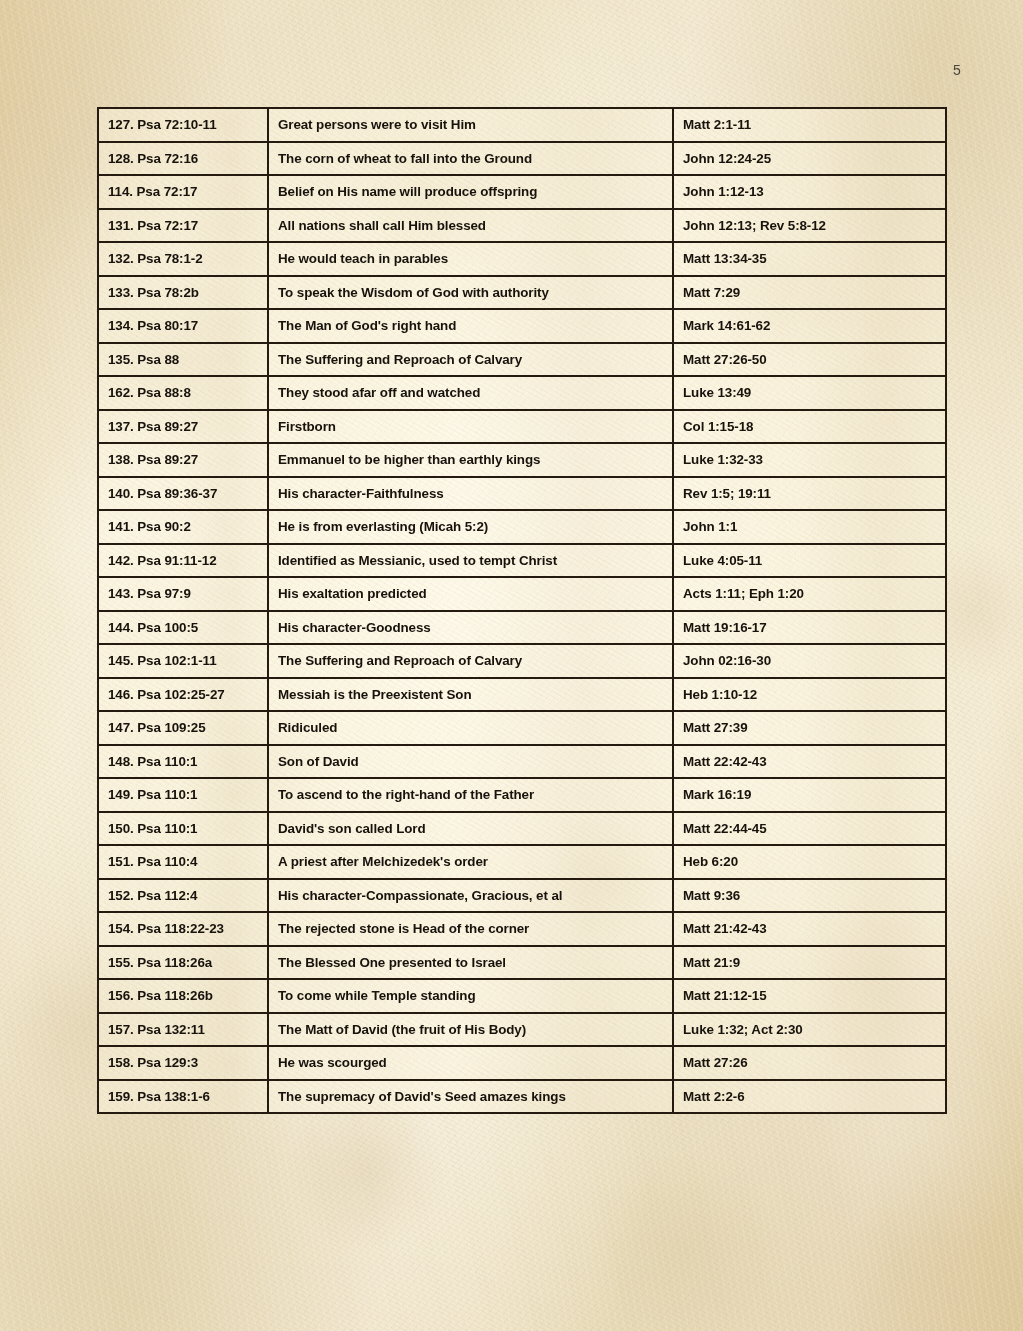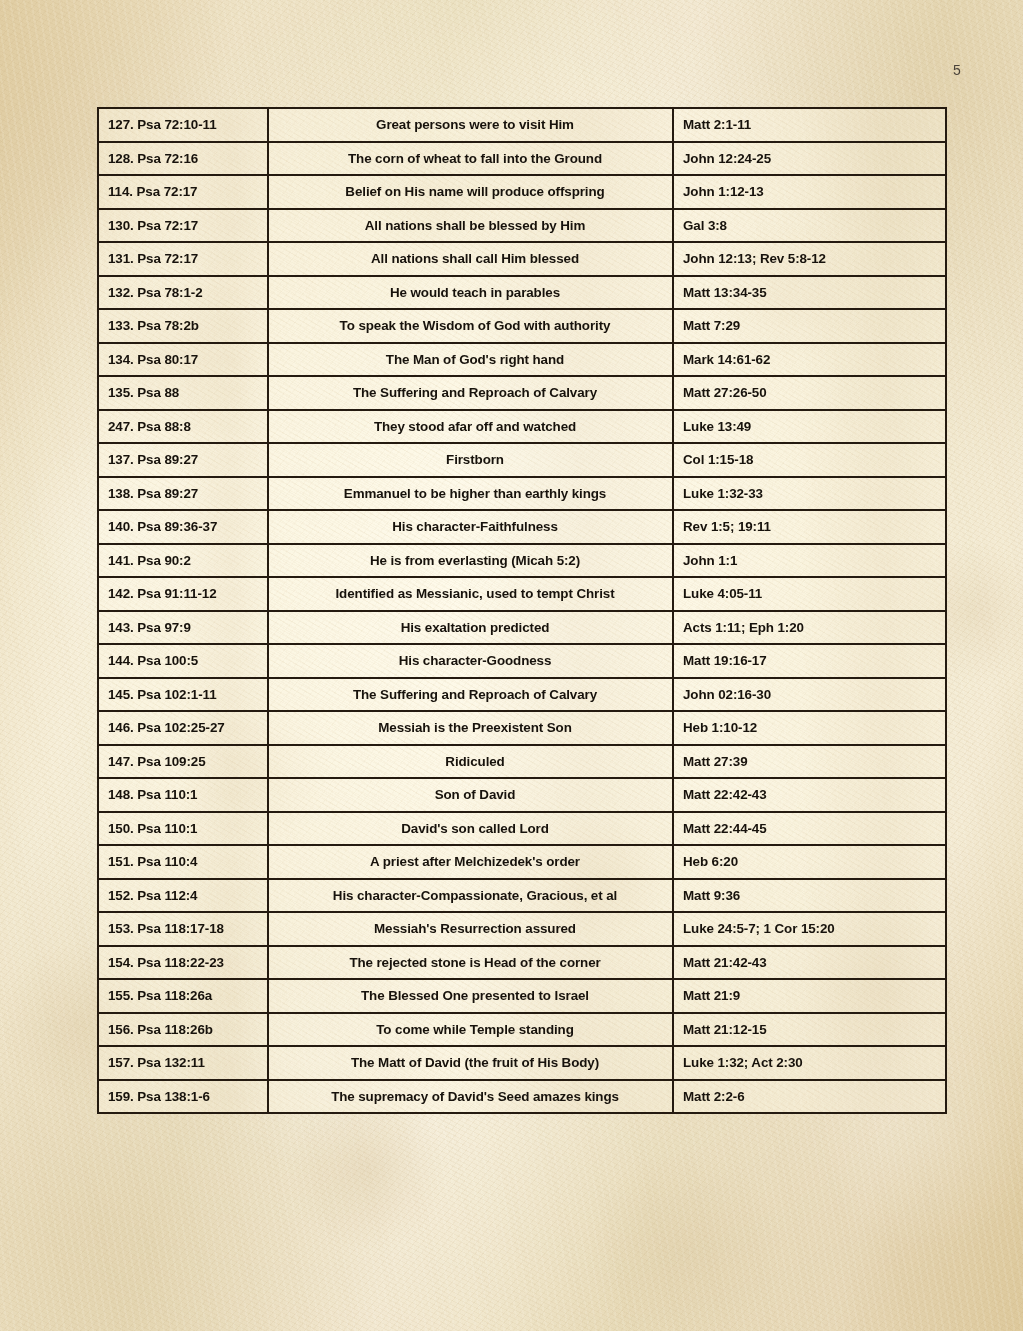--- a/index.html
+++ b/index.html
@@ -124,21 +124,21 @@
       repeating-linear-gradient(33deg, rgba(186,156,104,0.055) 0px, rgba(186,156,104,0.055) 1px, rgba(255,255,255,0) 1px, rgba(255,255,255,0) 5px),
       radial-gradient(circle at 78% 50%, rgba(186,157,106,0.10) 0%, rgba(186,157,106,0) 40%);
   }
 
   table#prophecy-table td > span {
     position: relative;
     z-index: 2;
   }
 
   td.col-ref  { padding-left: 11px; }
-  td.col-desc { padding-left: 9px; text-align: center; }
+  td.col-desc { padding-left: 9px; }
   td.col-ful  { padding-left: 9px; }
 </style>
 </head>
 <body>
 
 <div id="page">
   <div id="grain-a"></div>
   <div id="grain-b"></div>
   <div id="grain-c"></div>
 </div>
@@ -162,25 +162,20 @@
           <td class="col-ref"><span>128. Psa 72:16</span></td>
           <td class="col-desc"><span>The corn of wheat to fall into the Ground</span></td>
           <td class="col-ful"><span>John 12:24-25</span></td>
         </tr>
         <tr>
           <td class="col-ref"><span>114. Psa 72:17</span></td>
           <td class="col-desc"><span>Belief on His name will produce offspring</span></td>
           <td class="col-ful"><span>John 1:12-13</span></td>
         </tr>
         <tr>
-          <td class="col-ref"><span>130. Psa 72:17</span></td>
-          <td class="col-desc"><span>All nations shall be blessed by Him</span></td>
-          <td class="col-ful"><span>Gal 3:8</span></td>
-        </tr>
-        <tr>
           <td class="col-ref"><span>131. Psa 72:17</span></td>
           <td class="col-desc"><span>All nations shall call Him blessed</span></td>
           <td class="col-ful"><span>John 12:13; Rev 5:8-12</span></td>
         </tr>
         <tr>
           <td class="col-ref"><span>132. Psa 78:1-2</span></td>
           <td class="col-desc"><span>He would teach in parables</span></td>
           <td class="col-ful"><span>Matt 13:34-35</span></td>
         </tr>
         <tr>
@@ -192,21 +187,21 @@
           <td class="col-ref"><span>134. Psa 80:17</span></td>
           <td class="col-desc"><span>The Man of God's right hand</span></td>
           <td class="col-ful"><span>Mark 14:61-62</span></td>
         </tr>
         <tr>
           <td class="col-ref"><span>135. Psa 88</span></td>
           <td class="col-desc"><span>The Suffering and Reproach of Calvary</span></td>
           <td class="col-ful"><span>Matt 27:26-50</span></td>
         </tr>
         <tr>
-          <td class="col-ref"><span>247. Psa 88:8</span></td>
+          <td class="col-ref"><span>162. Psa 88:8</span></td>
           <td class="col-desc"><span>They stood afar off and watched</span></td>
           <td class="col-ful"><span>Luke 13:49</span></td>
         </tr>
         <tr>
           <td class="col-ref"><span>137. Psa 89:27</span></td>
           <td class="col-desc"><span>Firstborn</span></td>
           <td class="col-ful"><span>Col 1:15-18</span></td>
         </tr>
         <tr>
           <td class="col-ref"><span>138. Psa 89:27</span></td>
@@ -252,59 +247,64 @@
           <td class="col-ref"><span>147. Psa 109:25</span></td>
           <td class="col-desc"><span>Ridiculed</span></td>
           <td class="col-ful"><span>Matt 27:39</span></td>
         </tr>
         <tr>
           <td class="col-ref"><span>148. Psa 110:1</span></td>
           <td class="col-desc"><span>Son of David</span></td>
           <td class="col-ful"><span>Matt 22:42-43</span></td>
         </tr>
         <tr>
+          <td class="col-ref"><span>149. Psa 110:1</span></td>
+          <td class="col-desc"><span>To ascend to the right-hand of the Father</span></td>
+          <td class="col-ful"><span>Mark 16:19</span></td>
+        </tr>
+        <tr>
           <td class="col-ref"><span>150. Psa 110:1</span></td>
           <td class="col-desc"><span>David's son called Lord</span></td>
           <td class="col-ful"><span>Matt 22:44-45</span></td>
         </tr>
         <tr>
           <td class="col-ref"><span>151. Psa 110:4</span></td>
           <td class="col-desc"><span>A priest after Melchizedek's order</span></td>
           <td class="col-ful"><span>Heb 6:20</span></td>
         </tr>
         <tr>
           <td class="col-ref"><span>152. Psa 112:4</span></td>
           <td class="col-desc"><span>His character-Compassionate, Gracious, et al</span></td>
           <td class="col-ful"><span>Matt 9:36</span></td>
         </tr>
         <tr>
-          <td class="col-ref"><span>153. Psa 118:17-18</span></td>
-          <td class="col-desc"><span>Messiah's Resurrection assured</span></td>
-          <td class="col-ful"><span>Luke 24:5-7; 1 Cor 15:20</span></td>
-        </tr>
-        <tr>
           <td class="col-ref"><span>154. Psa 118:22-23</span></td>
           <td class="col-desc"><span>The rejected stone is Head of the corner</span></td>
           <td class="col-ful"><span>Matt 21:42-43</span></td>
         </tr>
         <tr>
           <td class="col-ref"><span>155. Psa 118:26a</span></td>
           <td class="col-desc"><span>The Blessed One presented to Israel</span></td>
           <td class="col-ful"><span>Matt 21:9</span></td>
         </tr>
         <tr>
           <td class="col-ref"><span>156. Psa 118:26b</span></td>
           <td class="col-desc"><span>To come while Temple standing</span></td>
           <td class="col-ful"><span>Matt 21:12-15</span></td>
         </tr>
         <tr>
           <td class="col-ref"><span>157. Psa 132:11</span></td>
           <td class="col-desc"><span>The Matt of David (the fruit of His Body)</span></td>
           <td class="col-ful"><span>Luke 1:32; Act 2:30</span></td>
         </tr>
         <tr>
+          <td class="col-ref"><span>158. Psa 129:3</span></td>
+          <td class="col-desc"><span>He was scourged</span></td>
+          <td class="col-ful"><span>Matt 27:26</span></td>
+        </tr>
+        <tr>
           <td class="col-ref"><span>159. Psa 138:1-6</span></td>
           <td class="col-desc"><span>The supremacy of David's Seed amazes kings</span></td>
           <td class="col-ful"><span>Matt 2:2-6</span></td>
         </tr>
       </tbody>
   </table>
 </div>
 
 </body></html>

